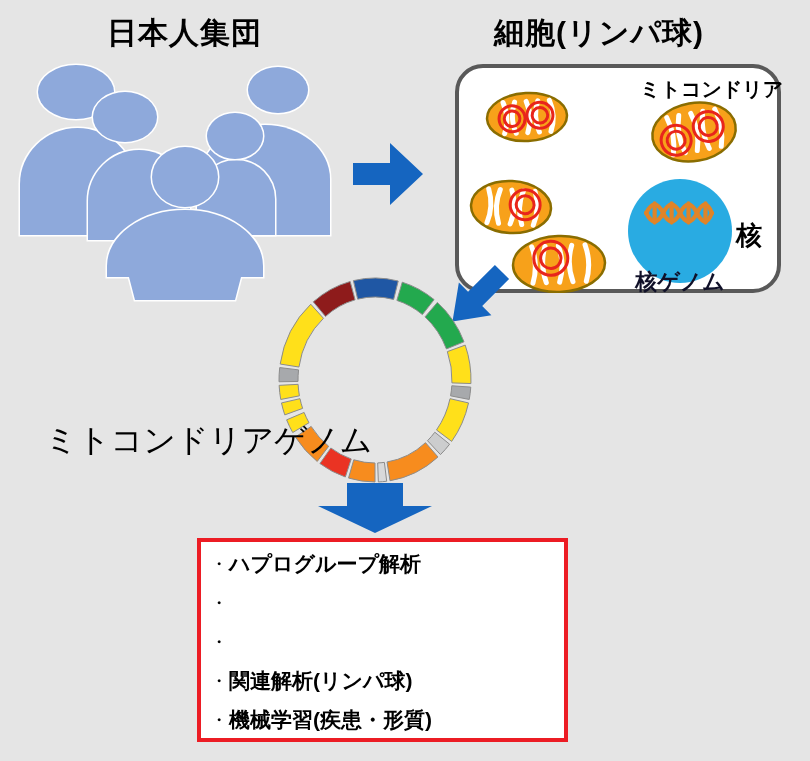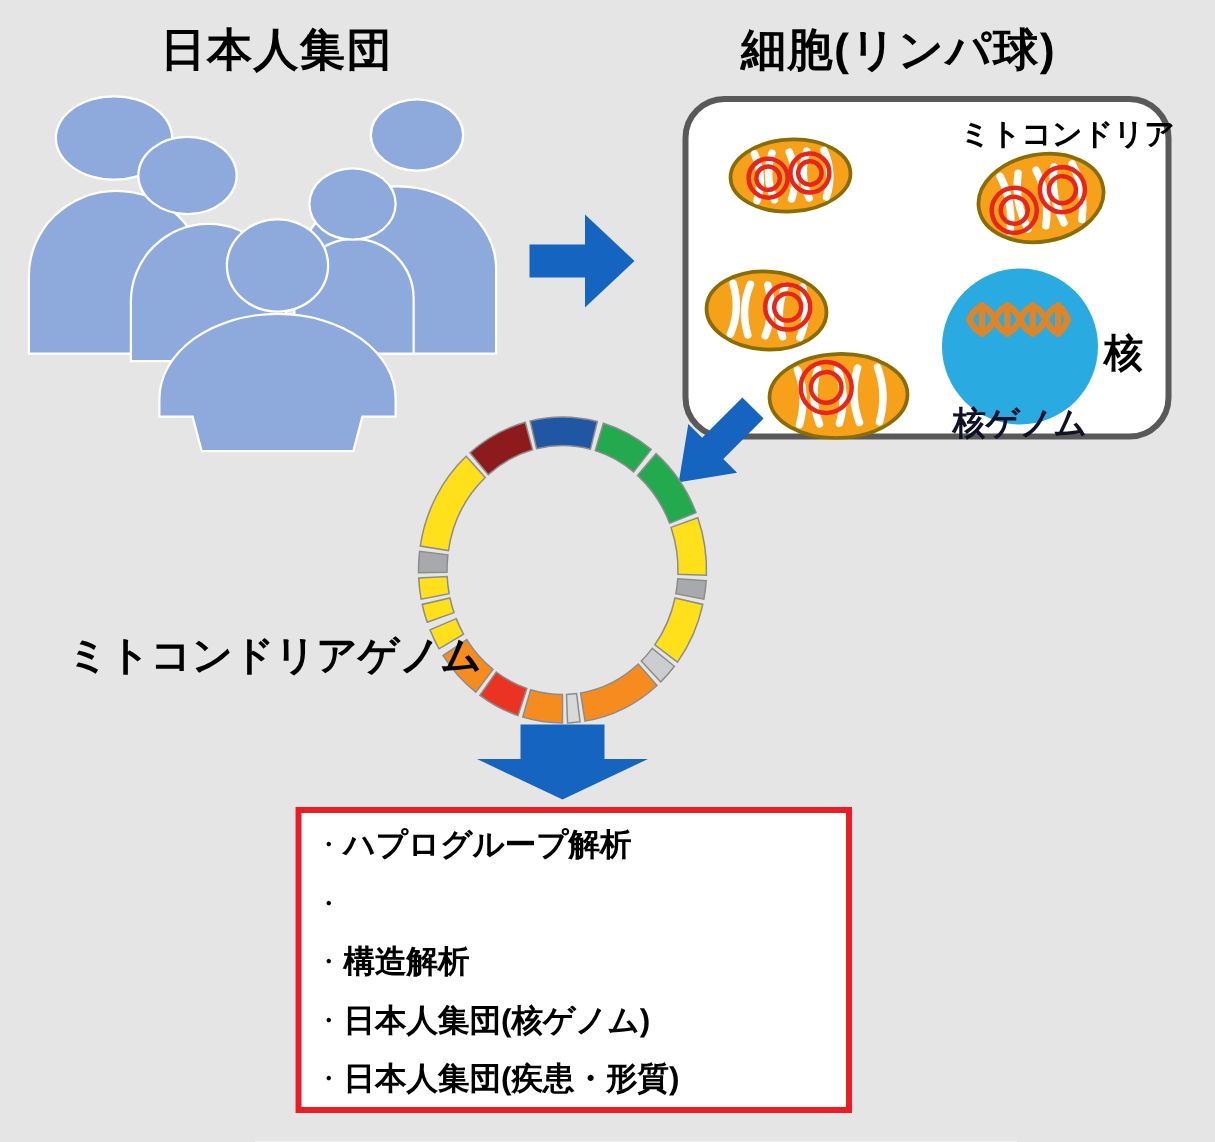--- a/index.html
+++ b/index.html
@@ -16,21 +16,21 @@
   #mitochondria-label{left:640px;top:76px;font-size:20px;font-weight:700;white-space:nowrap;}
   #nucleus{
     left:628px;top:179px;width:104px;height:104px;border-radius:50%;
     background:var(--nucleus-fill,#29ABE2);
   }
   #nucleus-genome-label{
     position:absolute;left:0;right:0;top:56px;text-align:center;
     font-size:22px;font-weight:800;color:var(--nucleus-text,#101028);white-space:nowrap;margin-top:32px;
   }
   #nucleus-side-label{left:736px;top:218px;font-size:26px;font-weight:800;}
-  #ring-label{left:45px;top:419px;font-size:27px;font-weight:700;white-space:nowrap;}
+  #ring-label{left:45px;top:419px;font-size:32px;font-weight:400;white-space:nowrap;}
   #analysis-box{
     left:197px;top:538px;width:371px;height:204px;box-sizing:border-box;
     border:4px solid var(--box-border,#EC1C24);background:#fff;padding:2px 0 0 8px;
   }
   .analysis-row{display:flex;align-items:center;line-height:39px;height:39px;white-space:nowrap;}
   .analysis-bullet{font-size:15px;font-weight:800;width:20px;text-align:center;flex:0 0 20px;}
   .analysis-text{font-size:21px;font-weight:800;}
   svg{display:block;}
   .person{fill:var(--people,#8EA9DB);stroke:#fff;stroke-width:3px;paint-order:stroke;}
   .arrow{fill:var(--arrow,#1565C0);}
@@ -172,25 +172,24 @@
   <div class="abs" id="analysis-box">
     <div class="analysis-row">
       <span class="analysis-bullet">・</span>
       <span class="analysis-text">ハプログループ解析</span>
     </div>
     <div class="analysis-row">
       <span class="analysis-bullet">・</span>
     </div>
     <div class="analysis-row">
       <span class="analysis-bullet">・</span>
-      <span class="analysis-text">構造解析</span>
     </div>
     <div class="analysis-row">
       <span class="analysis-bullet">・</span>
-      <span class="analysis-text">日本人集団(核ゲノム)</span>
+      <span class="analysis-text">関連解析(リンパ球)</span>
     </div>
     <div class="analysis-row">
       <span class="analysis-bullet">・</span>
-      <span class="analysis-text">日本人集団(疾患・形質)</span>
+      <span class="analysis-text">機械学習(疾患・形質)</span>
     </div>
   </div>
 
 </div>
 
 </body></html>

